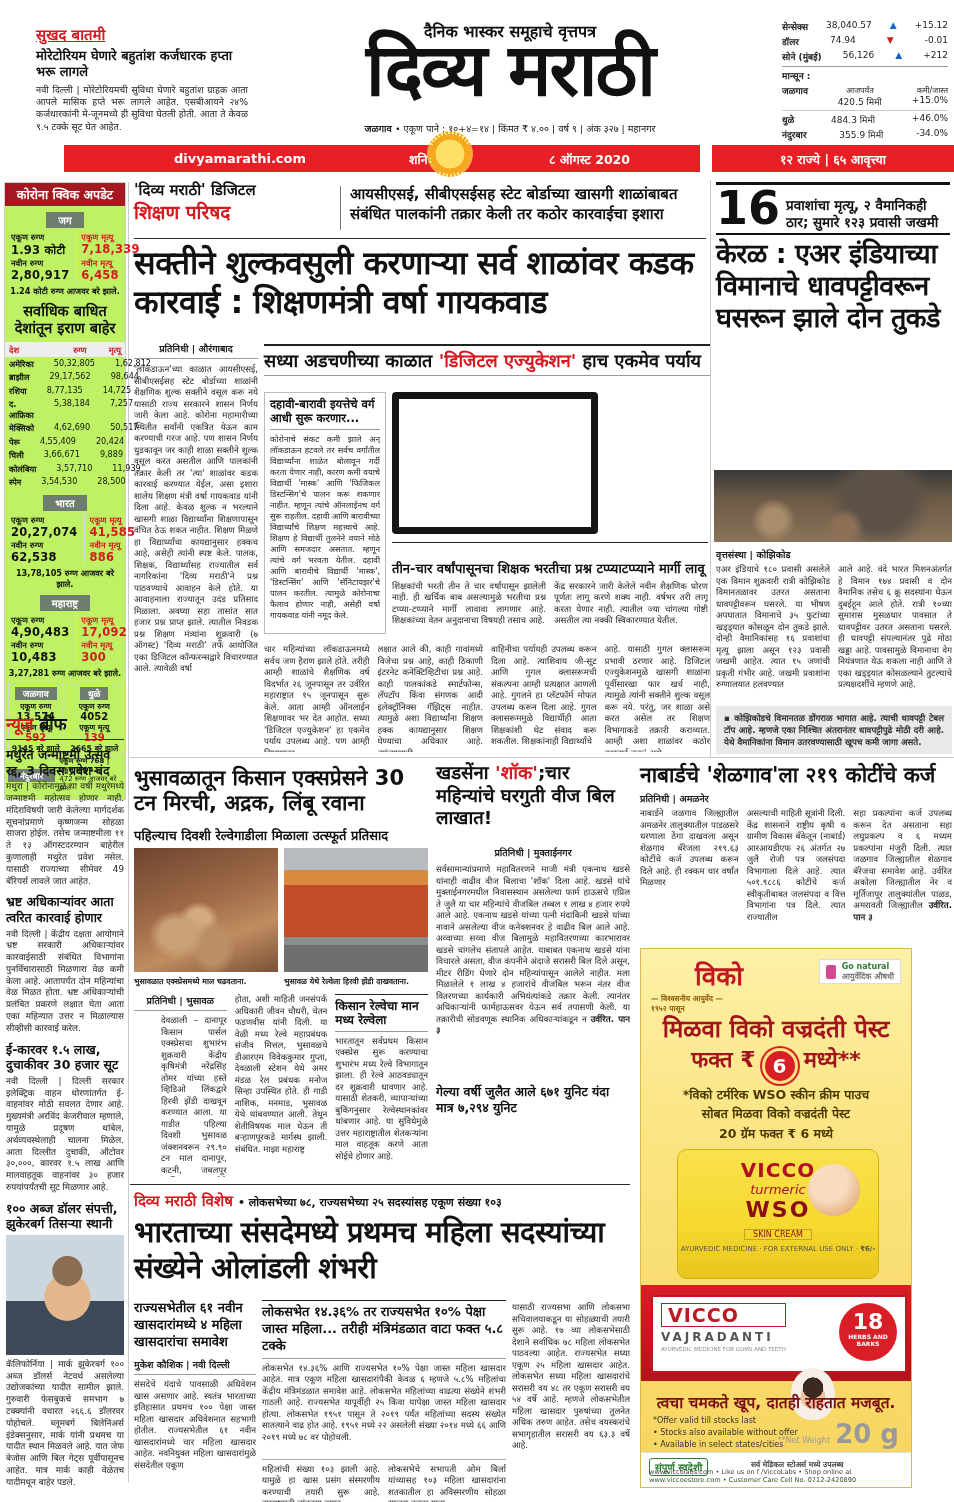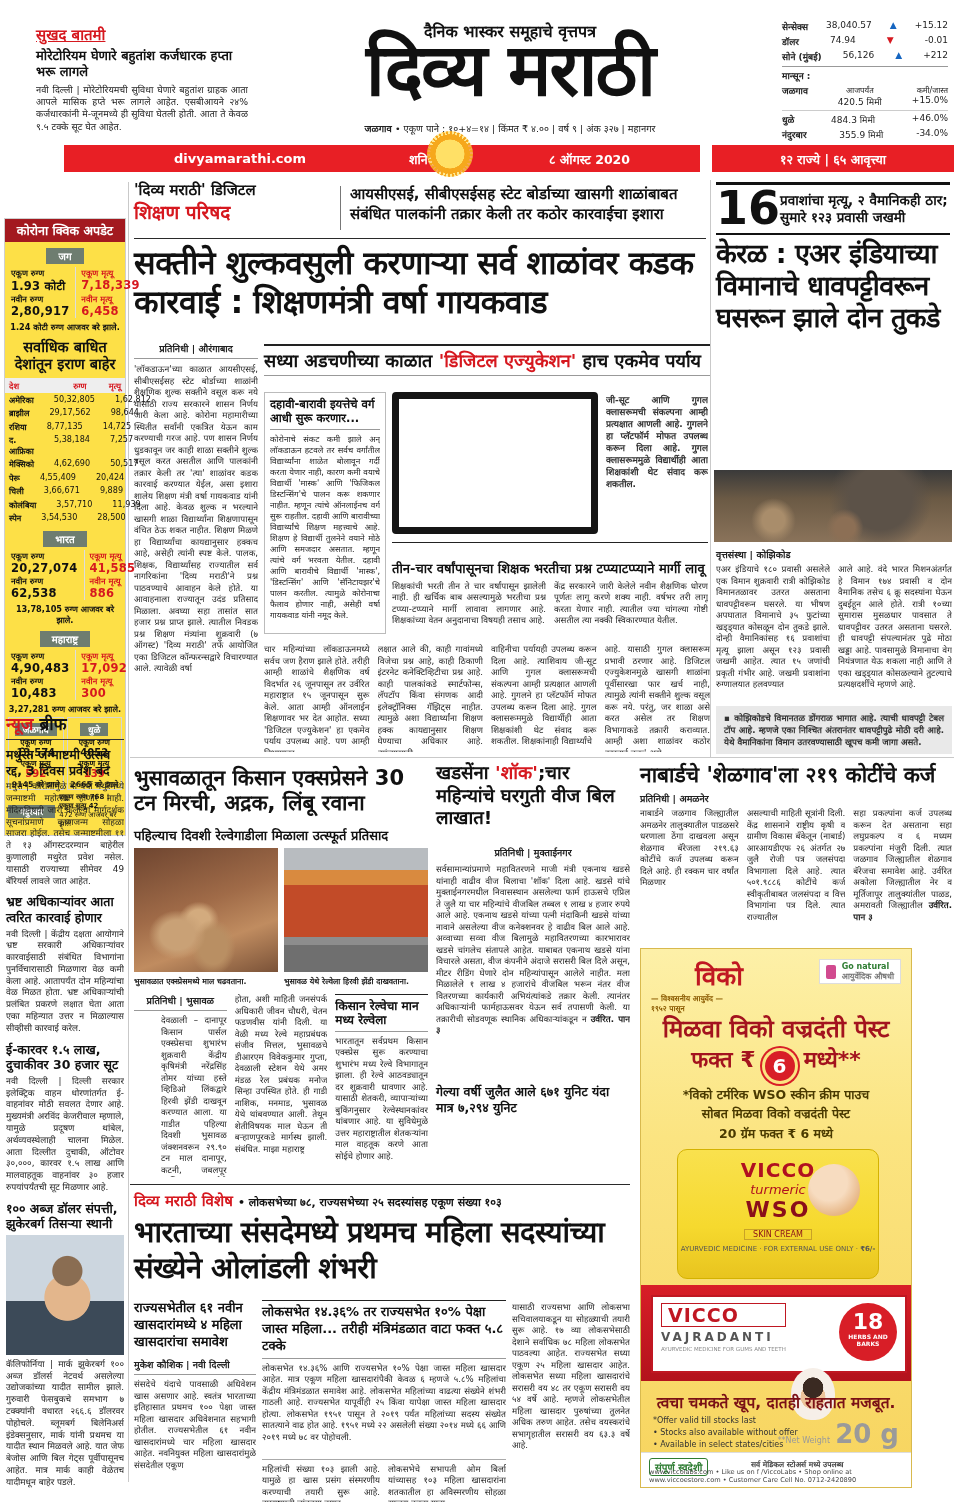--- a/index.html
+++ b/index.html
@@ -20,21 +20,21 @@
   .tagline{font-size:16px;font-weight:bold;text-align:center;}
   .edline{font-size:9.5px;text-align:center;color:#222;}
   .datebar{background:#e81f25;color:#fff;}
   .mkt{font-size:9px;color:#222;}
   .mkt-row{display:flex;justify-content:space-between;margin:2px 0;}
   .up{color:#1565c0;} .down{color:#d6181f;}
   .sun{border-radius:50%;background:
     radial-gradient(circle at 50% 50%, #ffe066 0 44%, #f6a81c 45% 60%, rgba(246,168,28,.0) 61%),
     repeating-conic-gradient(#f6a81c 0 5deg, rgba(255,224,102,.7) 5deg 10deg);}
   
-  .cv{border:1px solid #cfcfcf;background:#fde047;margin-top:36px;}
+  .cv{border:1px solid #cfcfcf;background:#bef264;}
   .cv-title{background:#a3191f;color:#fff;font-weight:bold;font-size:12.5px;text-align:center;padding:3px 0;}
   .cv-badge{background:#6e7d70;color:#fff;font-weight:bold;font-size:10px;padding:1px 12px;display:inline-block;}
   .cv-grid{display:grid;grid-template-columns:1fr 1fr;column-gap:6px;padding:3px 6px 0 6px;}
   .cv-lab{font-size:8.3px;font-weight:bold;}
   .cv-val{font-size:11.5px;font-weight:bold;letter-spacing:.2px;}
   .cv-redd{color:#d6181f;}
   .cv-note{font-size:8.2px;font-weight:bold;text-align:center;padding:3px 2px;}
   .cv-sub{font-size:14.5px;font-weight:bold;text-align:center;line-height:1.2;padding:4px 2px;}
   .cv-th{display:flex;font-size:8.3px;color:#d6181f;font-weight:bold;background:#eee;padding:2px 4px;}
   .cv-tr{display:flex;font-size:8.1px;padding:1.2px 4px;gap:20px;}
@@ -386,39 +386,38 @@
     </div>
   </div>
 
   <div class="abs" style="left:264px;top:392px;width:122px;height:242px;border:1px solid #bbb;padding:4px 5px;box-sizing:border-box;overflow:hidden;">
     <div class="b" style="font-size:11.5px;line-height:1.25;border-bottom:1px solid #999;padding-bottom:3px;">दहावी-बारावी इयत्तेचे वर्ग आधी सुरू करणार...</div>
     <div class="jbody" style="margin-top:4px;font-size:8.2px;">कोरोनाचे संकट कमी झाले अन् लॉकडाऊन हटवले तर सर्वच वर्गांतील विद्यार्थ्यांना शाळेत बोलावून गर्दी करता येणार नाही, कारण कमी वयाचे विद्यार्थी 'मास्क' आणि 'फिजिकल डिस्टन्सिंग'चे पालन करू शकणार नाहीत. म्हणून त्यांचे ऑनलाईनच वर्ग सुरू राहतील. दहावी आणि बारावीच्या विद्यार्थ्यांचे शिक्षण महत्त्वाचे आहे. शिक्षण हे विद्यार्थी तुलनेने वयाने मोठे आणि समजदार असतात. म्हणून त्यांचे वर्ग भरवता येतील. दहावी आणि बारावीचे विद्यार्थी 'मास्क', 'डिस्टन्सिंग' आणि 'सॅनिटायझर'चे पालन करतील. त्यामुळे कोरोनाचा फैलाव होणार नाही, असेही वर्षा गायकवाड यांनी नमूद केले.</div>
   </div>
 
   <div class="abs ph webcam" style="left:392px;top:392px;width:206px;height:142px;box-sizing:border-box;"></div>
 
-  <div class="abs jbody" style="left:606px;top:394px;width:102px;height:140px;font-size:9px;font-weight:bold;color:#333;">जी-सूट आणि गुगल क्लासरूमची संकल्पना आम्ही प्रत्यक्षात आणली आहे. गुगलने हा प्लॅटफॉर्म मोफत उपलब्ध करून दिला आहे. गुगल क्लासरूममुळे विद्यार्थीही आता शिक्षकांशी थेट संवाद करू शकतील.</div>
 
   <div class="abs" style="left:392px;top:542px;width:316px;">
     <div style="border-top:1.5px solid #222;padding-top:18px;" class="subhead2">तीन-चार वर्षांपासूनचा शिक्षक भरतीचा प्रश्न टप्प्याटप्प्याने मार्गी लावू</div>
     <div style="display:flex;gap:8px;margin-top:4px;">
       <div class="jbody" style="flex:1;height:56px;">शिक्षकांची भरती तीन ते चार वर्षांपासून झालेली नाही. ही खर्चिक बाब असल्यामुळे भरतीचा प्रश्न टप्प्या-टप्प्याने मार्गी लावावा लागणार आहे. शिक्षकांच्या वेतन अनुदानाचा विषयही तसाच आहे.</div>
       <div class="jbody" style="flex:1;height:56px;">केंद्र सरकारने जारी केलेले नवीन शैक्षणिक धोरण पूर्णतः लागू करणे शक्य नाही. वर्षभर तरी लागू करता येणार नाही. त्यातील ज्या चांगल्या गोष्टी असतील त्या नक्की स्विकारण्यात येतील.</div>
     </div>
   </div>
 
   <div class="abs" style="left:264px;top:644px;width:446px;display:flex;gap:8px;">
     <div class="jbody" style="flex:1;height:108px;">चार महिन्यांच्या लॉकडाऊनमध्ये सर्वच जण हैराण झाले होते. तरीही आम्ही शाळांचे शैक्षणिक वर्ष विदर्भात २६ जूनपासून तर उर्वरित महाराष्ट्रात १५ जूनपासून सुरू केले. आता आम्ही ऑनलाईन शिक्षणावर भर देत आहोत. सध्या 'डिजिटल एज्युकेशन' हा एकमेव पर्याय उपलब्ध आहे. पण आम्ही विभागावर</div>
     <div class="jbody" style="flex:1;height:108px;">लक्षात आले की, काही गावांमध्ये विजेचा प्रश्न आहे, काही ठिकाणी इंटरनेट कनेक्टिव्हिटीचा प्रश्न आहे. काही पालकांकडे स्मार्टफोन्स, लॅपटॉप किंवा संगणक आदी इलेक्ट्रॉनिक्स गॅझिट्स नाहीत. त्यामुळे अशा विद्यार्थ्यांना शिक्षण हक्क कायद्यानुसार शिक्षण घेण्याचा अधिकार आहे. त्यांच्यासाठी</div>
     <div class="jbody" style="flex:1;height:108px;">वाहिनीचा पर्यायही उपलब्ध करून दिला आहे. त्याशिवाय जी-सूट आणि गुगल क्लासरूमची संकल्पना आम्ही प्रत्यक्षात आणली आहे. गुगलने हा प्लॅटफॉर्म मोफत उपलब्ध करून दिला आहे. गुगल क्लासरूममुळे विद्यार्थीही आता शिक्षकांशी थेट संवाद करू शकतील. शिक्षकांनाही विद्यार्थ्यांचे</div>
     <div class="jbody" style="flex:1;height:108px;">आहे. यासाठी गुगल क्लासरूम प्रभावी ठरणार आहे. डिजिटल एज्युकेशनमुळे खासगी शाळांना पूर्वीसारखा फार खर्च नाही, त्यामुळे त्यांनी सक्तीने शुल्क वसूल करू नये. परंतु, जर शाळा असे करत असेल तर शिक्षण विभागाकडे तक्रारी कराव्यात. आम्ही अशा शाळांवर कठोर कारवाई करू' असे</div>
   </div>
 
   <div class="abs" style="left:716px;top:182px;width:234px;border-top:3px solid #111;border-bottom:2px solid #111;padding:2px 0;">
-    <div style="display:flex;align-items:center;">
+    <div style="display:flex;gap:6px;align-items:flex-end;">
       <span class="knum">16</span>
       <span class="knum-txt">प्रवाशांचा मृत्यू, २ वैमानिकही ठार; सुमारे १२३ प्रवासी जखमी</span>
     </div>
   </div>
   <div class="abs khead" style="left:716px;top:238px;width:236px;">केरळ : एअर इंडियाच्या विमानाचे धावपट्टीवरून घसरून झाले दोन तुकडे</div>
   <div class="abs ph crash" style="left:714px;top:340px;width:238px;height:130px;"></div>
   <div class="abs ph crash2" style="left:714px;top:470px;width:238px;height:72px;"></div>
   <div class="abs byline" style="left:716px;top:548px;width:236px;">
     <span class="nm">वृत्तसंस्था | कोझिकोड</span>
   </div>

